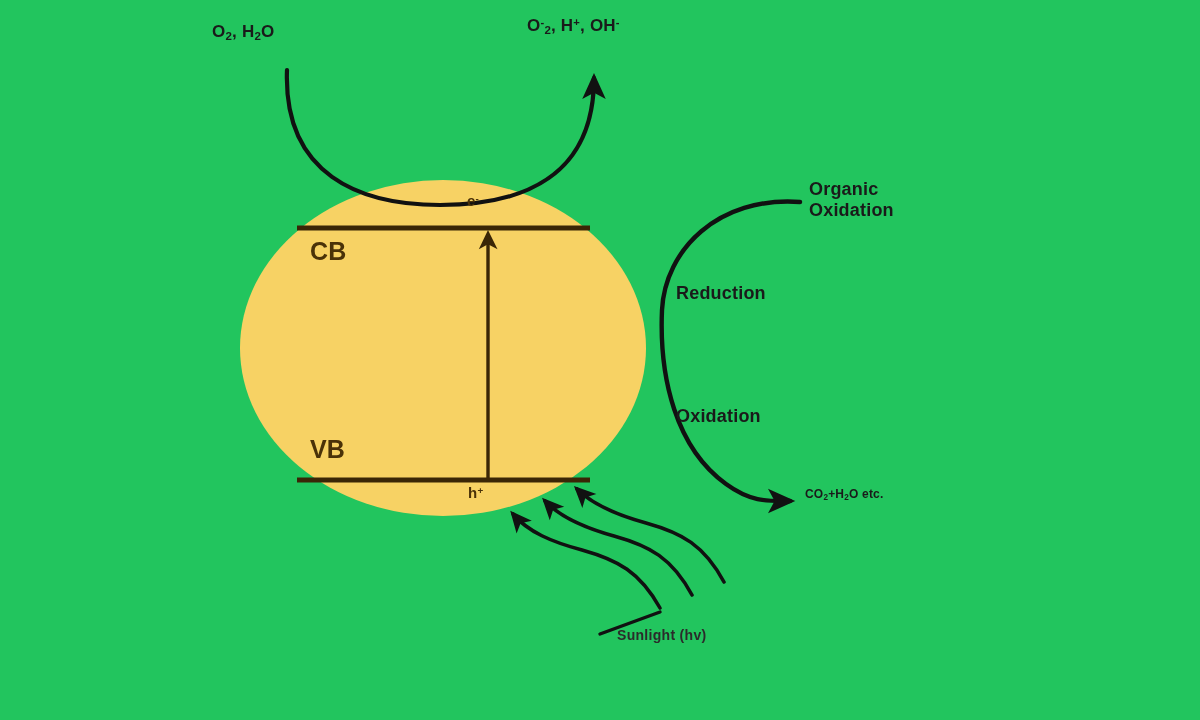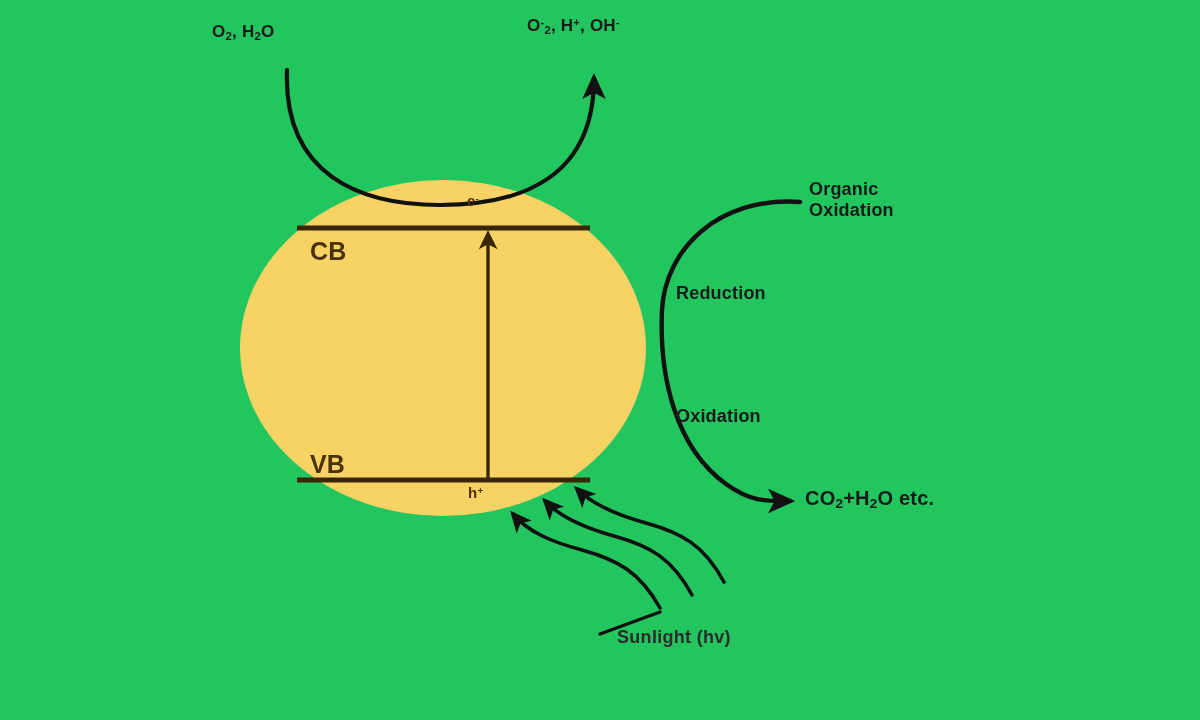--- a/index.html
+++ b/index.html
@@ -40,22 +40,22 @@
   }
   .lbl sup {
     font-size: 0.66em;
     vertical-align: 0.42em;
     font-weight: bold;
   }
   .reagent-label { font-size: 17px; }
   .flow-label    { font-size: 18px; }
   .band-label    { font-size: 25px; color: #4a3208; }
   .carrier-label { font-size: 15px; color: #4a3208; }
-  .source-label  { font-size: 18px; color: #2b2b2b; letter-spacing: 0.3px; text-align: center; }
-  .product-label { font-size: 20px; }
+  .source-label  { font-size: 14px; color: #2b2b2b; letter-spacing: 0.3px; text-align: center; }
+  .product-label { font-size: 12px; }
   .pollutant-label { font-size: 18px; }
 </style>
 </head>
 <body>
 
 <div id="canvas">
 
   <svg id="diagram-svg" viewBox="0 0 1200 720">
     <defs>
       <marker id="arrowBlack" markerWidth="9" markerHeight="9" refX="5.4" refY="3.1" orient="auto" markerUnits="strokeWidth">
@@ -91,21 +91,21 @@
   <div class="lbl reagent-label" style="left:212px; top:22px;">
     <span>O<sub>2</sub>, H<sub>2</sub>O</span>
   </div>
 
   <div class="lbl reagent-label" style="left:527px; top:8px;margin-top:8px;">
     <span>O<sup>-</sup><sub>2</sub>, H<sup>+</sup>, OH<sup>-</sup></span>
   </div>
 
   <div class="lbl band-label" style="left:310px; top:237px;">CB</div>
 
-  <div class="lbl band-label" style="left:310px; top:435px;margin-top:15px;">VB</div>
+  <div class="lbl band-label" style="left:310px; top:435px;">VB</div>
 
   <div class="lbl carrier-label" style="left:467px; top:192px;">
     <span>e<sup>-</sup></span>
   </div>
 
   <div class="lbl carrier-label" style="left:468px; top:484px;">
     <span>h<sup>+</sup></span>
   </div>
 
   <div class="lbl flow-label" style="left:676px; top:283px;text-align:right;">Reduction</div>

